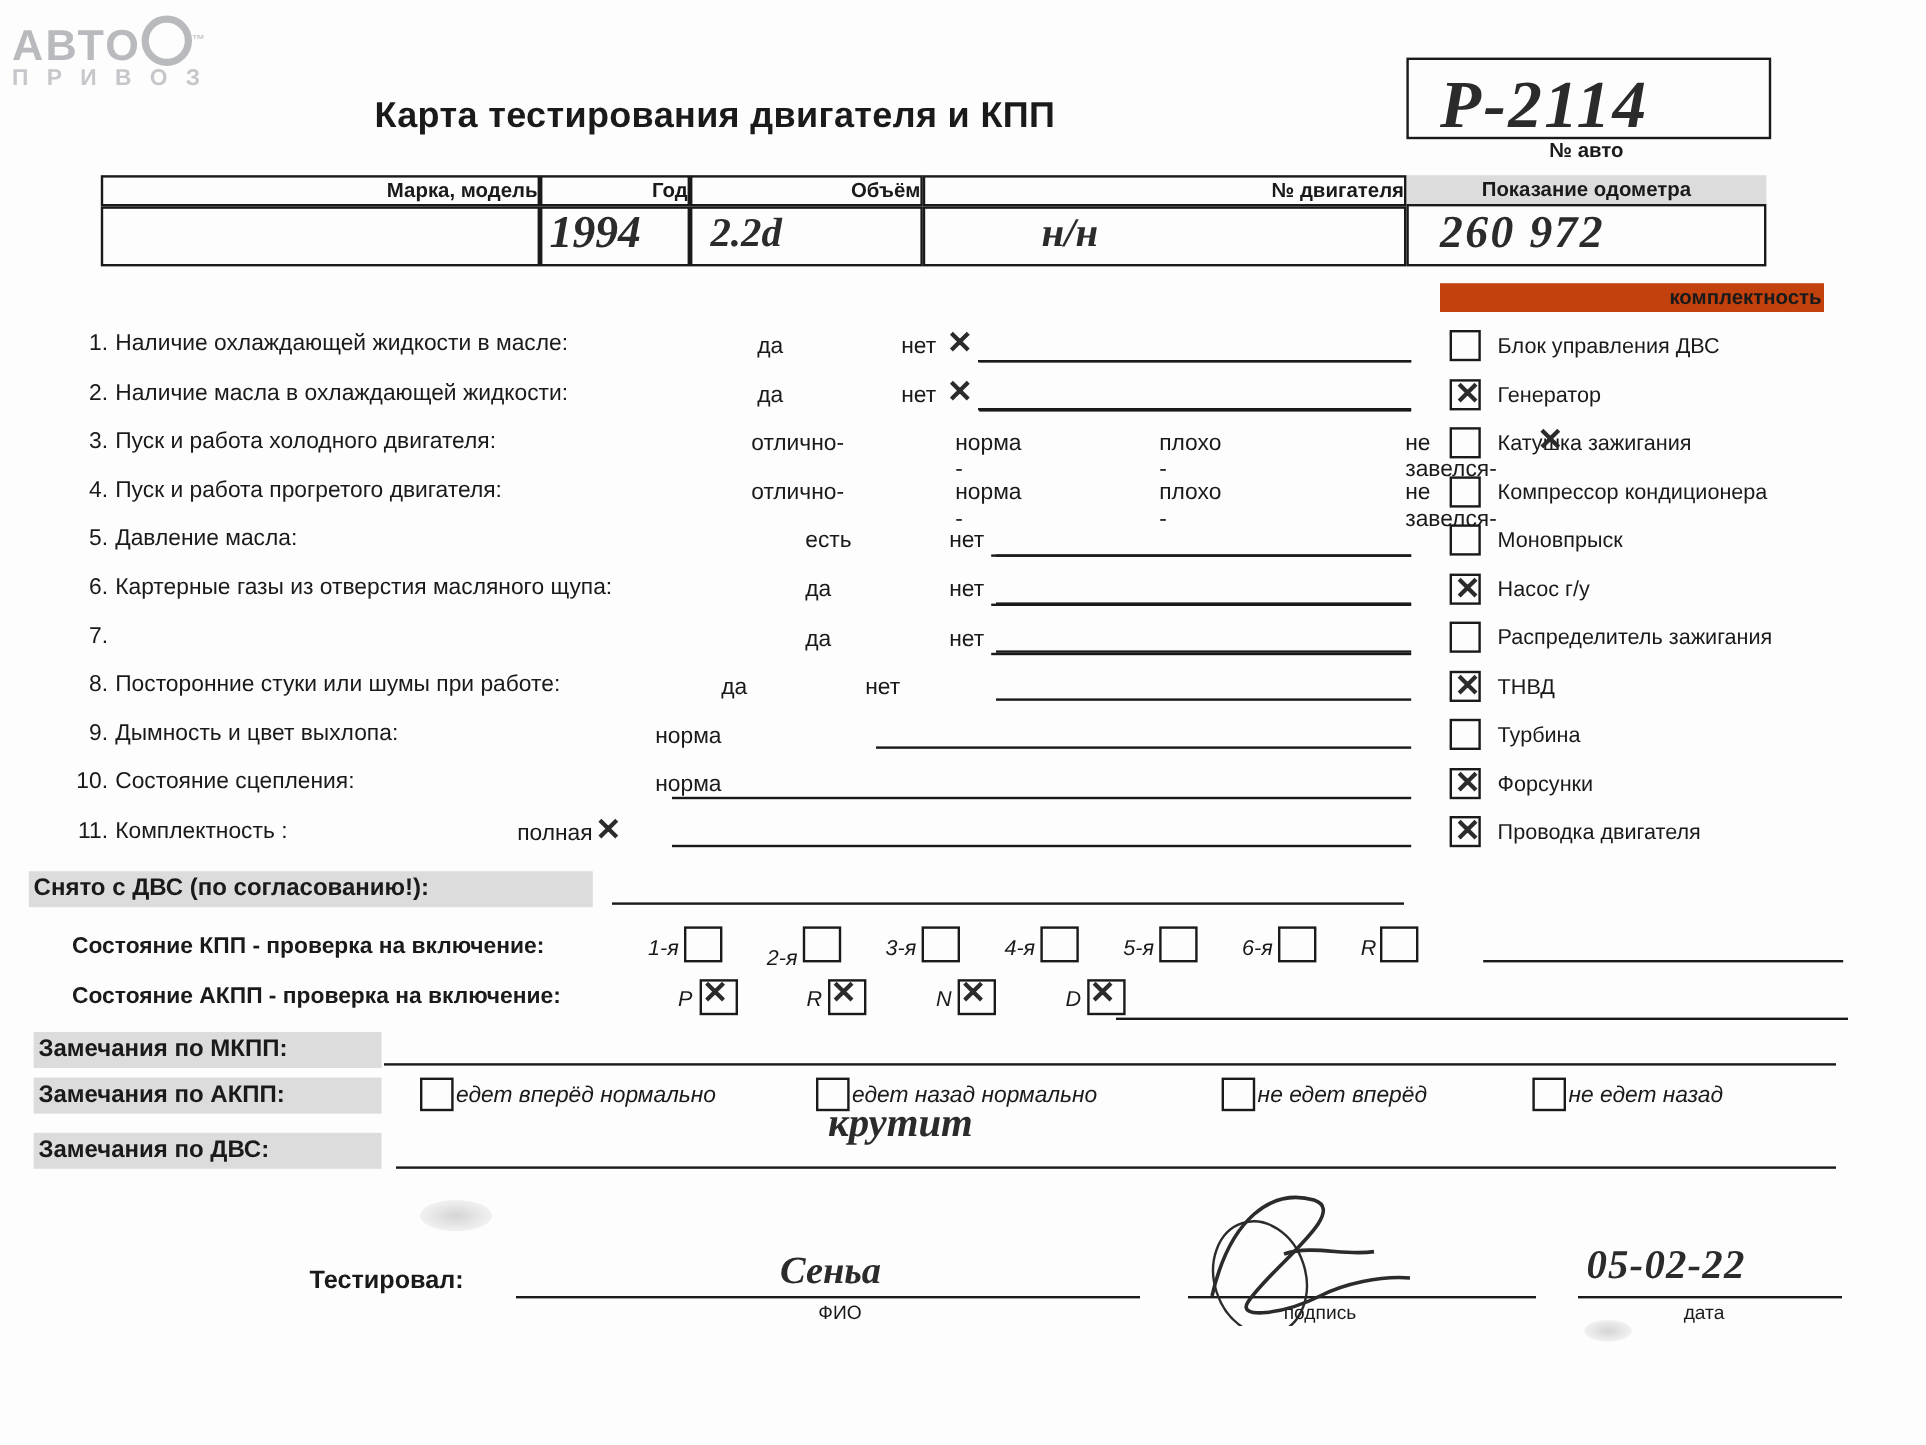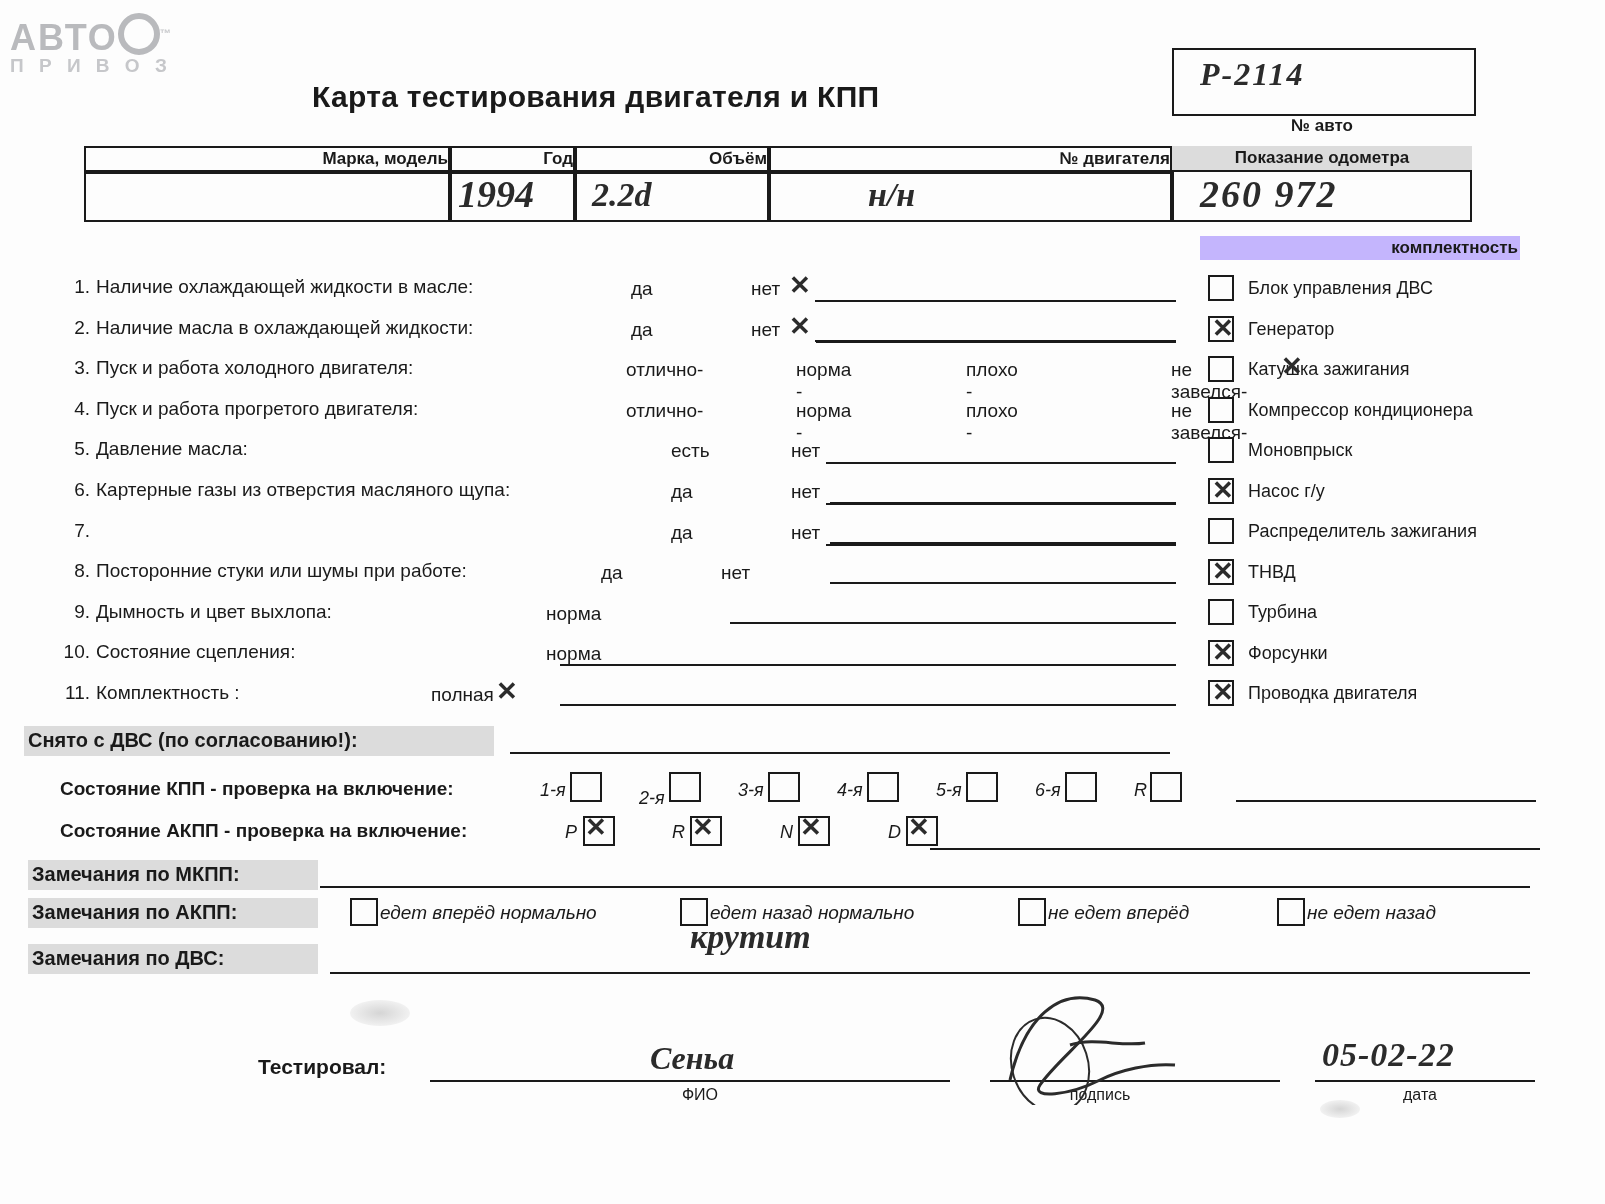--- a/index.html
+++ b/index.html
@@ -6,36 +6,36 @@
   body{width:1605px;height:1204px;position:relative;font-family:"Liberation Sans",sans-serif;color:#1a1a1a;overflow:hidden;}
   .page{position:absolute;inset:0;background:#fdfdfd;}
   .logo{position:absolute;left:10px;top:8px;width:170px;height:70px;}
   .logo .av{font-family:"Liberation Sans",sans-serif;font-weight:bold;font-size:36px;color:#b9babd;letter-spacing:2px;line-height:34px;}
   .logo .pr{font-family:"Liberation Sans",sans-serif;font-weight:bold;font-size:19px;color:#c6c7ca;letter-spacing:5px;}
   .logo .tm{font-size:11px;color:#c6c7ca;vertical-align:super;}
   .logo .oring{display:inline-block;width:30px;height:30px;border:6px solid #b9babd;border-radius:50%;position:relative;top:5px;}
   .title{position:absolute;left:312px;top:80px;font-size:30px;font-weight:bold;letter-spacing:.3px;}
   
   .carno{position:absolute;left:1172px;top:48px;width:300px;height:64px;border:2px solid #1a1a1a;}
-  .carno-hand{position:absolute;left:1200px;top:56px;font-family:"Liberation Serif",serif;font-size:32px;font-style:italic;font-weight:bold;letter-spacing:2px;color:#2b2b2b;}
+  .carno-hand{position:absolute;left:1200px;top:56px;font-family:"Liberation Serif",serif;font-size:56px;font-style:italic;font-weight:bold;letter-spacing:2px;color:#2b2b2b;}
   .carno-lbl{position:absolute;left:1172px;top:116px;width:300px;text-align:center;font-size:17px;font-weight:bold;}
   .odo-lbl{position:absolute;left:1172px;top:146px;width:300px;height:24px;background:#dcdcdc;text-align:center;font-size:17px;font-weight:bold;line-height:24px;}
   
   .tbl{position:absolute;left:84px;top:146px;width:1088px;height:76px;}
   .tbl .cell{position:absolute;border:2px solid #1a1a1a;box-sizing:border-box;}
   .tbl .hd{height:26px;line-height:22px;text-align:right;font-size:17px;font-weight:bold;}
   .tbl .val{height:50px;top:26px;}
   .hand{font-family:"Liberation Serif",serif;font-style:italic;font-weight:bold;color:#2b2b2b;}
   .h-mark{position:absolute;left:95px;top:176px;font-size:38px;letter-spacing:1px;}
   .h-year{position:absolute;left:458px;top:172px;font-size:38px;}
   .h-vol{position:absolute;left:592px;top:176px;font-size:34px;}
   .h-eng{position:absolute;left:868px;top:176px;font-size:34px;}
   .h-odo{position:absolute;left:1200px;top:172px;font-size:38px;letter-spacing:2px;}
   
-  .compl-hd{position:absolute;left:1200px;top:236px;width:320px;height:24px;background:#c4b5fd;}
+  .compl-hd{position:absolute;left:1200px;top:236px;width:320px;height:24px;background:#c2410c;}
   .compl-hd span{position:absolute;right:2px;top:2px;font-size:17px;font-weight:bold;}
   .compl{position:absolute;left:1208px;top:272px;width:330px;}
   .compl .row{position:relative;height:40.5px;}
   .compl .box{position:absolute;left:0;top:3px;width:26px;height:26px;border:2px solid #1a1a1a;box-sizing:border-box;}
   .compl .lab{position:absolute;left:40px;top:3px;font-size:18px;line-height:26px;white-space:nowrap;}
   
   .items{position:absolute;left:56px;top:274px;width:1120px;}
   .item{position:relative;height:40.6px;font-size:19px;}
   .item .num{position:absolute;left:0;top:2px;width:34px;text-align:right;}
   .item .txt{position:absolute;left:40px;top:2px;white-space:nowrap;}

